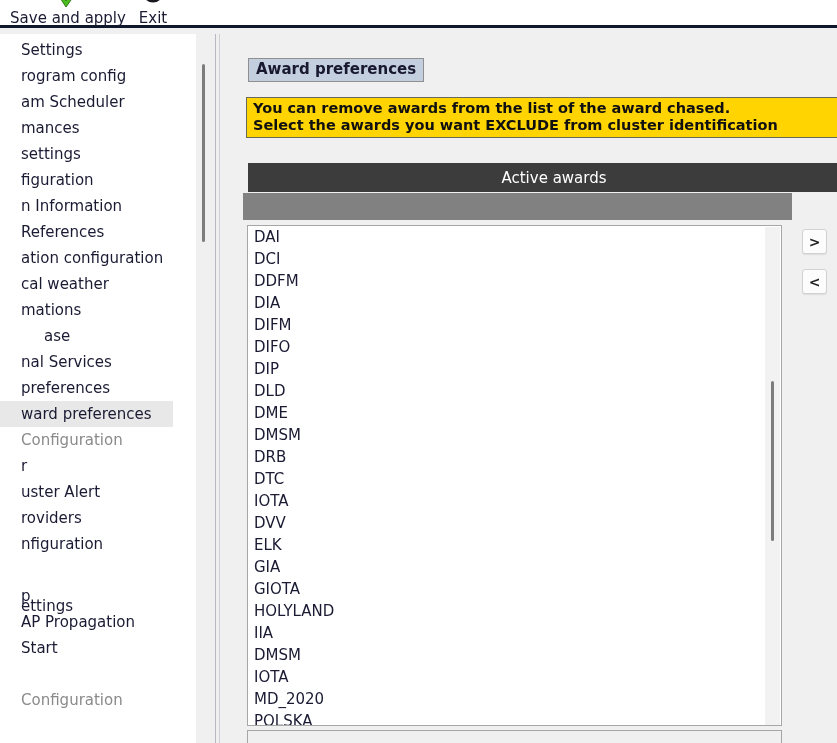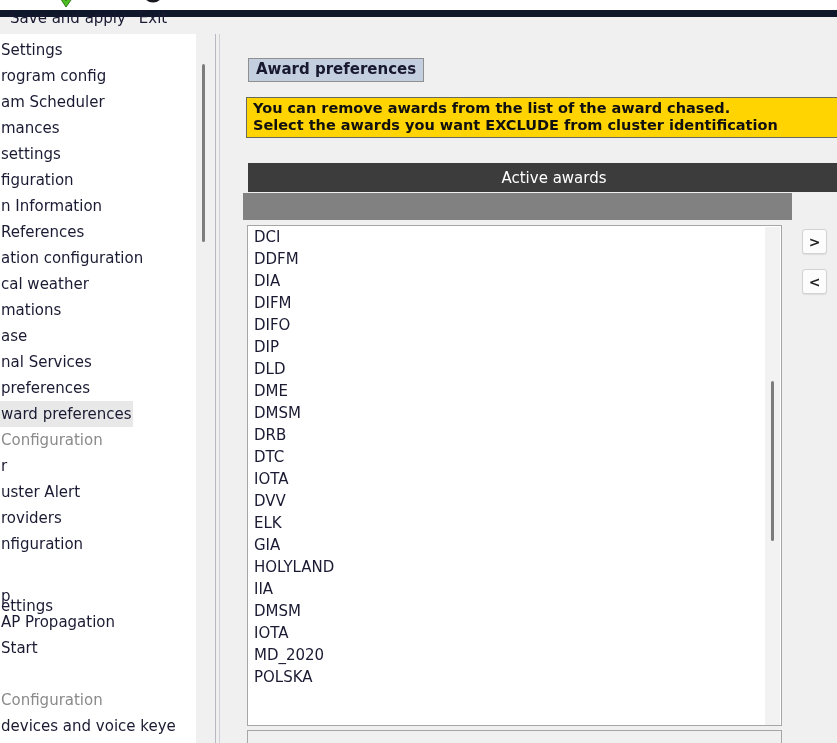--- a/index.html
+++ b/index.html
@@ -15,23 +15,23 @@
     font-size: 15px;
     color: #1a1a30;
     position: relative;
   }
 
   
   #toolbar {
     position: absolute;
     left: 0; top: 0;
     width: 837px;
-    height: 17px;
+    height: 28px;
     background: #ffffff;
-    border-bottom: 7px solid #0f172a;
+    border-bottom: 3px solid #0f172a;
     box-sizing: border-box;
   }
   .tb-item {
     position: absolute;
     top: -14px;
     display: flex;
     flex-direction: column;
     align-items: center;
     width: 120px;
     cursor: pointer;
@@ -72,21 +72,21 @@
     padding-left: 0px;
     cursor: pointer;
   }
   .tree-row.cat {
     color: #8a8a8a;
     cursor: default;
   }
   .tree-row.sel {
     background: #4c1d95;
   }
-  .tree-row .lbl { display: inline-block; padding: 0 1px; }
+  .tree-row .lbl { display: inline-block; padding: 0 21px; }
   .tree-row.sel .lbl { background: #e8e8e8; }
 
   
   #sb-track {
     position: absolute;
     left: 196px; top: 34px;
     width: 15px; height: 709px;
     background: #f0f0f0;
   }
   #sb-thumb {
@@ -260,35 +260,34 @@
     <div class="tree-row" style="top: 29px;"><span class="lbl">rogram config</span></div>
     <div class="tree-row" style="top: 55px;"><span class="lbl">am Scheduler</span></div>
     <div class="tree-row" style="top: 81px;"><span class="lbl">mances</span></div>
     <div class="tree-row" style="top: 107px;"><span class="lbl"> settings</span></div>
     <div class="tree-row" style="top: 133px;"><span class="lbl">figuration</span></div>
     <div class="tree-row" style="top: 159px;"><span class="lbl">n Information</span></div>
     <div class="tree-row" style="top: 185px;"><span class="lbl"> References</span></div>
     <div class="tree-row" style="top: 211px;"><span class="lbl">ation configuration</span></div>
     <div class="tree-row" style="top: 237px;"><span class="lbl">cal weather</span></div>
     <div class="tree-row" style="top: 263px;"><span class="lbl">mations</span></div>
-    <div class="tree-row" style="top: 289px;"><span class="lbl">ase</span></div>
+    <div class="tree-row" style="top: 289px; margin-left: 23px;"><span class="lbl">ase</span></div>
     <div class="tree-row" style="top: 315px;"><span class="lbl">nal Services</span></div>
     <div class="tree-row" style="top: 341px; text-align: center;"><span class="lbl">preferences</span></div>
     <div class="tree-row sel" style="top: 367px;"><span class="lbl">ward preferences</span></div>
     <div class="tree-row cat" style="top: 393px;"><span class="lbl"> Configuration</span></div>
     <div class="tree-row" style="top: 419px;"><span class="lbl">r</span></div>
     <div class="tree-row" style="top: 445px;"><span class="lbl">uster Alert</span></div>
     <div class="tree-row" style="top: 471px;"><span class="lbl">roviders</span></div>
     <div class="tree-row" style="top: 497px;"><span class="lbl">nfiguration</span></div>
     <div class="tree-row" style="top: 523px; margin-top: 36px;"><span class="lbl">ettings</span></div>
     <div class="tree-row" style="top: 549px;"><span class="lbl">p</span></div>
     <div class="tree-row" style="top: 575px;"><span class="lbl">AP Propagation</span></div>
     <div class="tree-row" style="top: 601px;"><span class="lbl">Start</span></div>
     <div class="tree-row cat" style="top: 653px;"><span class="lbl"> Configuration</span></div>
-    <div class="tree-row" style="top: 679px;"><span class="lbl"> devices and voice keye</span></div>
     <div class="tree-row" style="top: 705px;"><span class="lbl">nterface</span></div>
   </div>
 <div id="sb-track"></div>
 <div id="sb-thumb"></div>
 <div id="sb-divider"></div>
 <div id="sb-divider2"></div>
 
 <div id="content">
 
   <div id="page-title">Award preferences</div>
@@ -296,35 +295,37 @@
   <div id="notice">
     <div>You can remove awards from the list of the award chased.</div>
     <div>Select the awards you want EXCLUDE from cluster identification</div>
   </div>
 
   <div id="list-header">Active awards</div>
   <div id="list-subbar"></div>
 
   <div id="listbox">
     <div id="lb-items">
+        <div class="list-item">DAI</div>
         <div class="list-item">DCI</div>
         <div class="list-item">DDFM</div>
         <div class="list-item">DIA</div>
         <div class="list-item">DIFM</div>
         <div class="list-item">DIFO</div>
         <div class="list-item">DIP</div>
         <div class="list-item">DLD</div>
         <div class="list-item">DME</div>
         <div class="list-item">DMSM</div>
         <div class="list-item">DRB</div>
         <div class="list-item">DTC</div>
         <div class="list-item">IOTA</div>
         <div class="list-item">DVV</div>
         <div class="list-item">ELK</div>
         <div class="list-item">GIA</div>
+        <div class="list-item">GIOTA</div>
         <div class="list-item">HOLYLAND</div>
         <div class="list-item">IIA</div>
         <div class="list-item">DMSM</div>
         <div class="list-item">IOTA</div>
         <div class="list-item">MD_2020</div>
         <div class="list-item">POLSKA</div>
       </div>
     <div id="lb-scroll-track"></div>
     <div id="lb-scroll-thumb"></div>
   </div>

